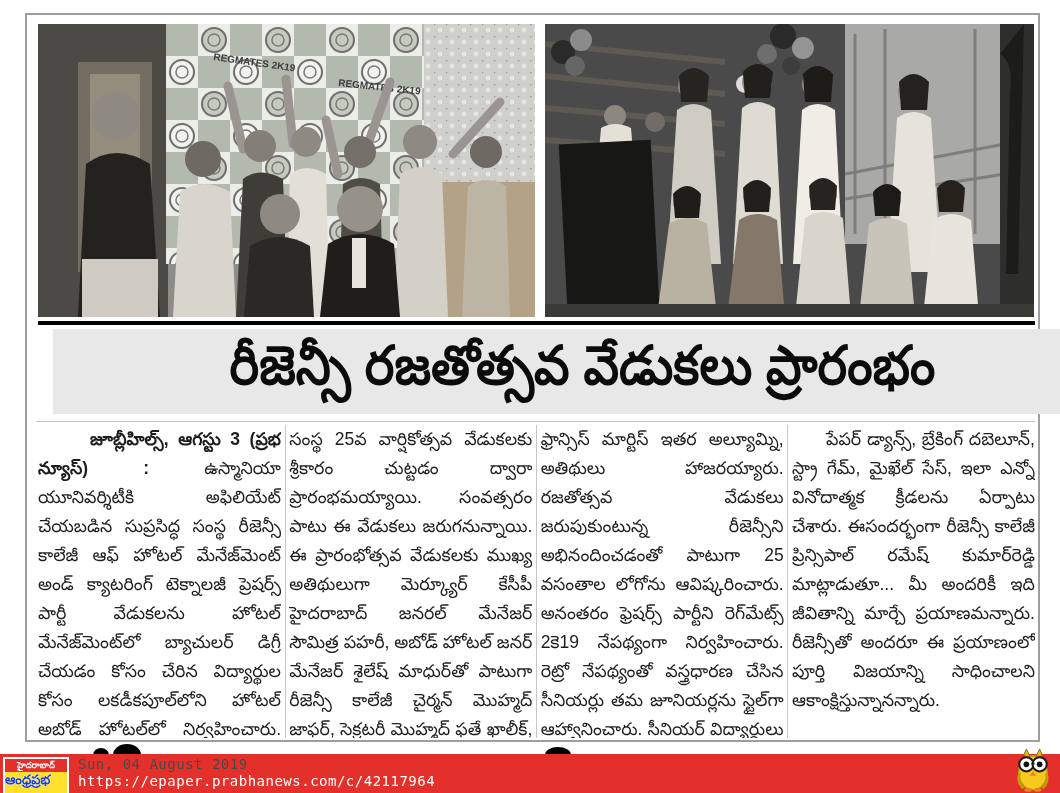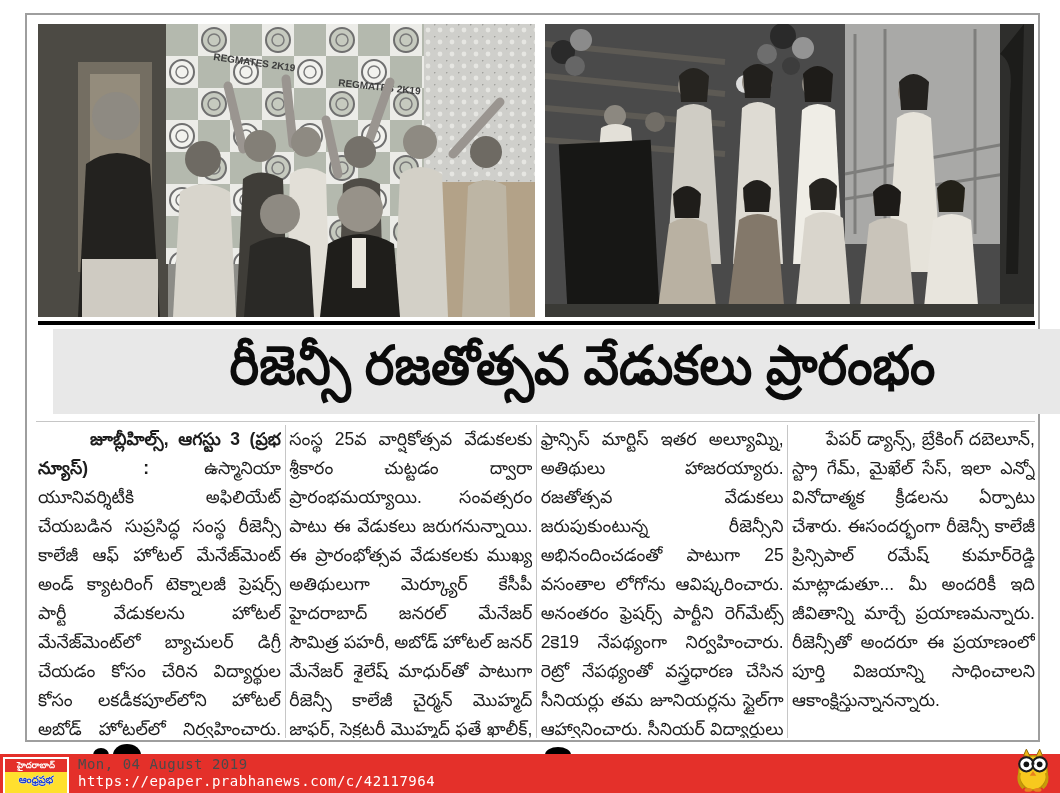--- a/index.html
+++ b/index.html
@@ -33,21 +33,21 @@
   .bump{position:absolute;background:#000;border-radius:50% 50% 0 0 / 100% 100% 0 0;}
   .bump1{left:93px;top:748px;width:16px;height:7px;}
   .bump2{left:113px;top:744px;width:28px;height:11px;}
   .bump3{left:545px;top:747px;width:26px;height:8px;}
   
   .footer{position:absolute;left:0;top:754px;width:1060px;height:39px;background:#e4302a;}
   .ap-logo{position:absolute;left:3px;top:3px;width:66px;height:43px;border:2px solid #fff;
            box-sizing:border-box;background:#ffe02e;}
   .ap-top{height:13px;background:#e4302a;color:#fff;font-size:8.5px;font-weight:bold;
           text-align:center;line-height:13px;white-space:nowrap;overflow:hidden;}
-  .ap-bottom{height:16px;color:#1b3fd0;font-size:10px;font-weight:bold;text-align:center;
+  .ap-bottom{height:16px;color:#1b3fd0;font-size:13px;font-weight:bold;text-align:left;
           line-height:16px;white-space:nowrap;overflow:hidden;
           text-shadow:0 0 1px #fff, 0 0 1px #fff;}
   .footer-date{position:absolute;left:78px;top:2px;font-family:"DejaVu Sans Mono",monospace;
           font-size:14px;color:#4a4a4a;letter-spacing:0.5px;white-space:pre;}
   .footer-url{position:absolute;left:78px;top:19px;font-family:"DejaVu Sans Mono",monospace;
           font-size:14px;color:#ffffff;letter-spacing:0.5px;white-space:pre;}
   .owl{position:absolute;right:8px;top:-6px;width:38px;height:44px;}
 </style>
 </head>
 <body>
@@ -220,21 +220,21 @@
 
   <div class="bump bump1"></div>
   <div class="bump bump2"></div>
   <div class="bump bump3"></div>
 
   <div class="footer">
     <div class="ap-logo">
       <div class="ap-top">హైదరాబాద్</div>
       <div class="ap-bottom">ఆంధ్రప్రభ</div>
     </div>
-    <div class="footer-date">Mon, 04 August 2019</div>
+    <div class="footer-date">Sun, 04 August 2019</div>
     <div class="footer-url">https://epaper.prabhanews.com/c/42117964</div>
     <svg class="owl" viewBox="0 0 40 46">
       <path d="M10 8 L13 1 L17 9 Z" fill="#f2b718" stroke="#8a6405" stroke-width="1"></path>
       <path d="M30 8 L27 1 L23 9 Z" fill="#f2b718" stroke="#8a6405" stroke-width="1"></path>
       <ellipse cx="20" cy="26" rx="15" ry="18" fill="#f7c91e" stroke="#b88e08" stroke-width="1.5"></ellipse>
       <path d="M6 26 q-3 10 4 16" fill="none" stroke="#c79a0a" stroke-width="3"></path>
       <path d="M34 26 q3 10 -4 16" fill="none" stroke="#c79a0a" stroke-width="3"></path>
       <circle cx="13" cy="17" r="7.5" fill="#fff" stroke="#1c1c1c" stroke-width="2.2"></circle>
       <circle cx="27" cy="17" r="7.5" fill="#fff" stroke="#1c1c1c" stroke-width="2.2"></circle>
       <rect x="18.5" y="15" width="3" height="2.4" fill="#1c1c1c"></rect>

